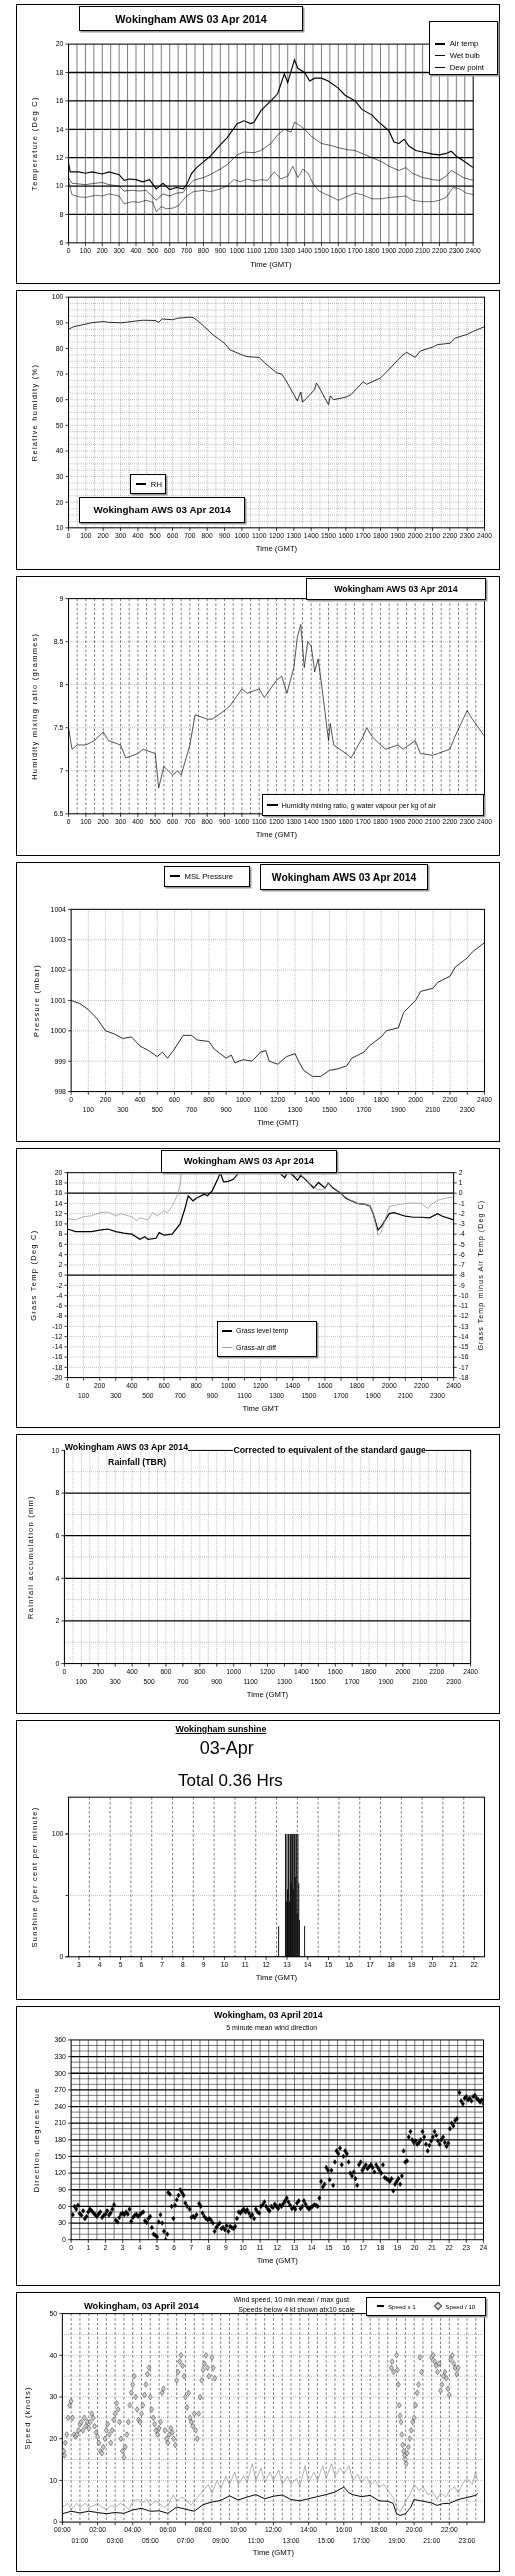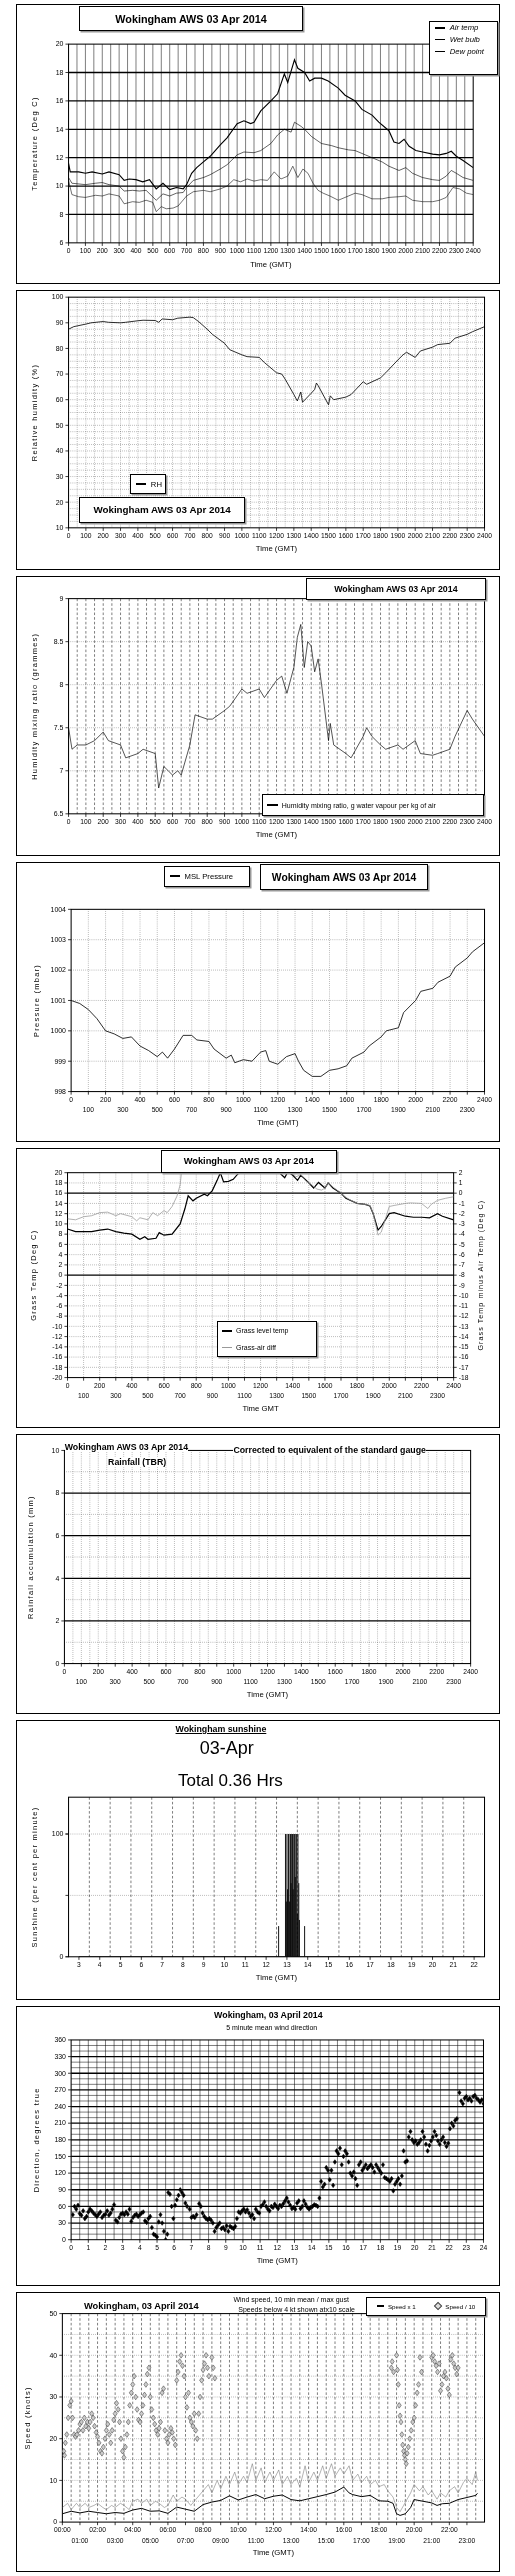--- a/index.html
+++ b/index.html
@@ -154,21 +154,21 @@
         <text x="90" y="135.64" font-size="13.5" text-anchor="end" fill="#000">18</text>
         <line x1="94" y1="76.00" x2="100" y2="76.00" stroke="#000" stroke-width="1.5"></line>
         <text x="90" y="80.50" font-size="13.5" text-anchor="end" fill="#000">20</text>
         <text x="493.00" y="508" font-size="15" text-anchor="middle" fill="#000">Time (GMT)</text>
         <text x="38" y="269" font-size="14.5" text-anchor="middle" fill="#000" letter-spacing="2.5" transform="rotate(-90 38 269)">Temperature (Deg C)</text>
       </svg>
     </div>
   <div class="obox" style="left:13%;top:1px;width:46%;height:23px;">
     <div class="center title-text" style="font-size:10.8px">Wokingham AWS 03 Apr 2014</div>
   </div>
-  <div class="obox" style="left:85.5%;top:15.5px;width:14%;height:52px;justify-content:flex-start;font-style:italic;">
+  <div class="obox" style="left:85.5%;top:15.5px;width:14%;height:52px;justify-content:flex-end;">
     <div class="leg-row">
         <span class="lm lm-thick"></span>
         <span>Air temp</span>
       </div>
     <div class="leg-row">
         <span class="lm lm-thin"></span>
         <span>Wet bulb</span>
       </div>
     <div class="leg-row">
         <span class="lm lm-thin"></span>

